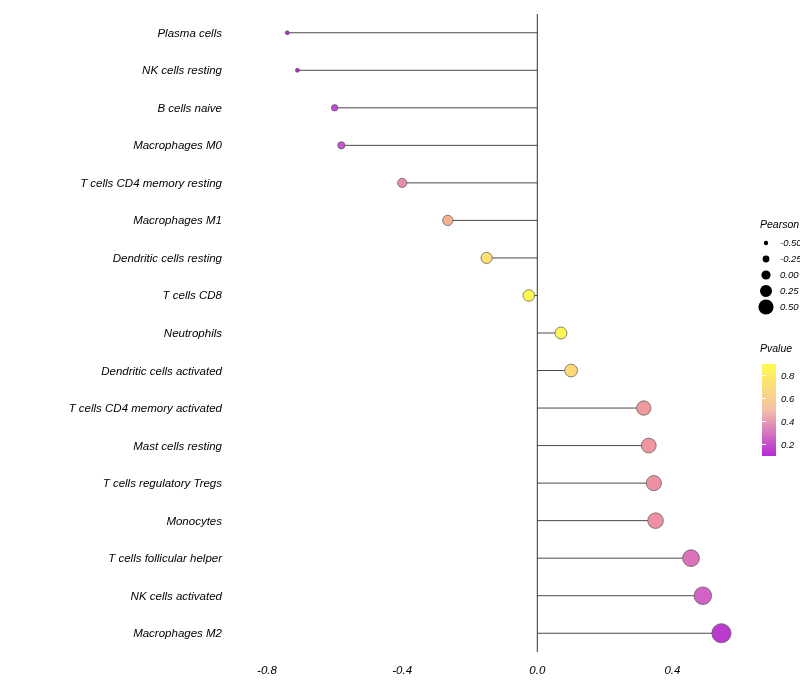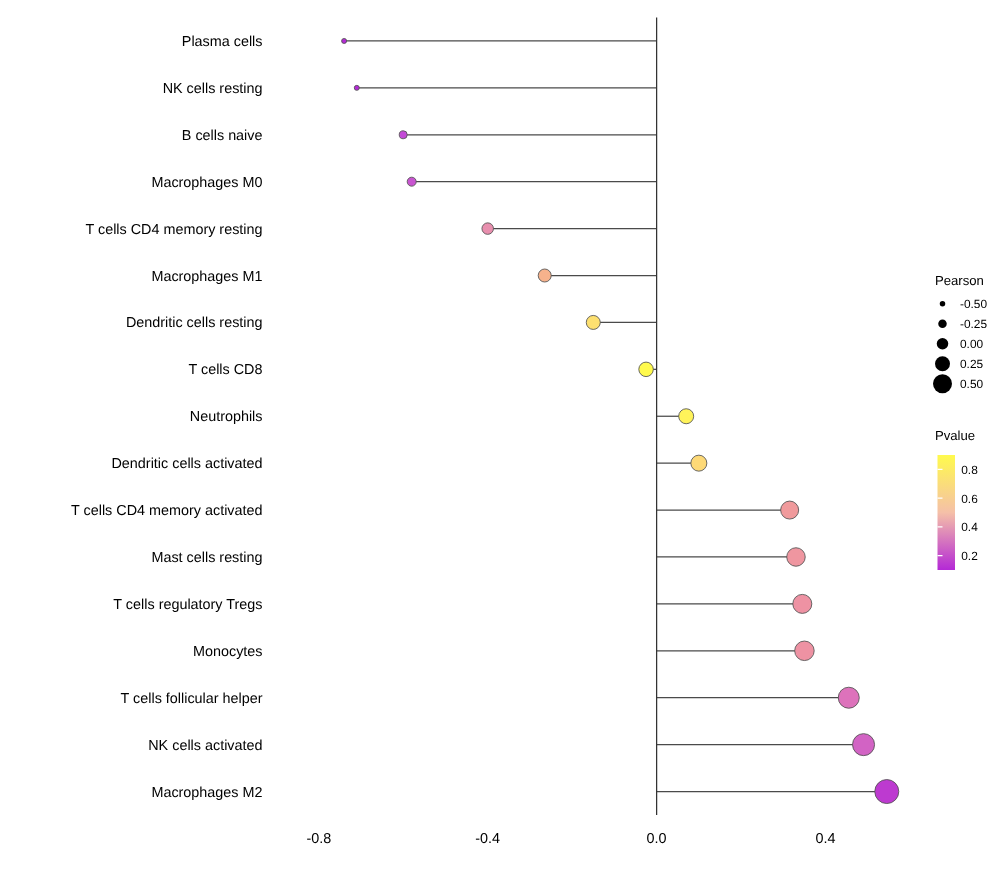--- a/index.html
+++ b/index.html
@@ -10,23 +10,24 @@
   body {
     width: 800px;
     height: 700px;
     font-family: "Liberation Sans", sans-serif;
     color: #000000;
     overflow: hidden;
     position: relative;
   }
   #chart-root {
     position: absolute;
-    left: 0; top: 0;
+    left: 12px; top: 0;
     width: 732px;
     height: 700px;
+    font-style: italic;
   }
   svg { display: block; }
   .axis-label {
     font-family: "Liberation Sans", sans-serif;
     font-size: 11.5px;
     fill: #000000;
   }
   .tick-label {
     font-family: "Liberation Sans", sans-serif;
     font-size: 11.5px;

